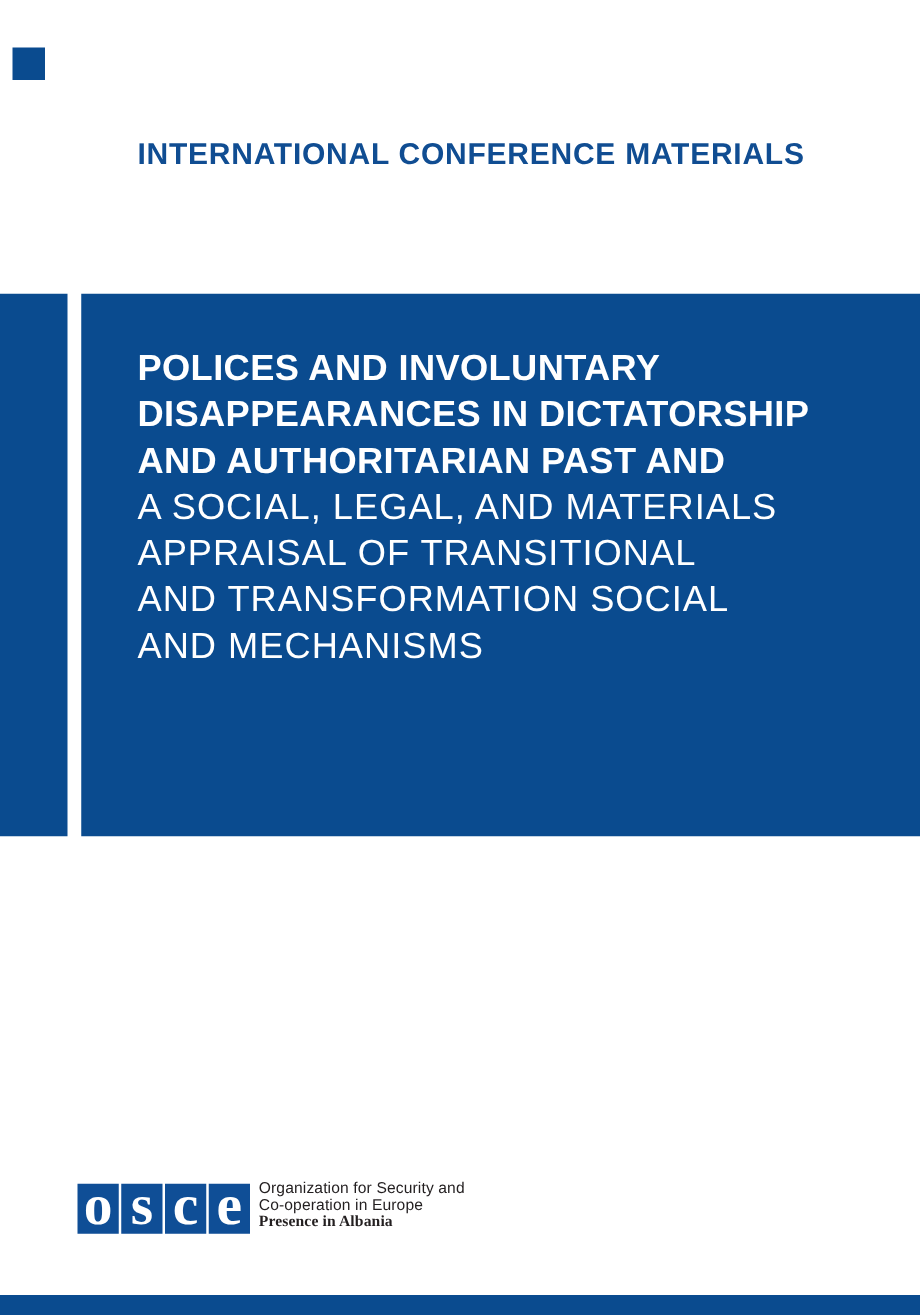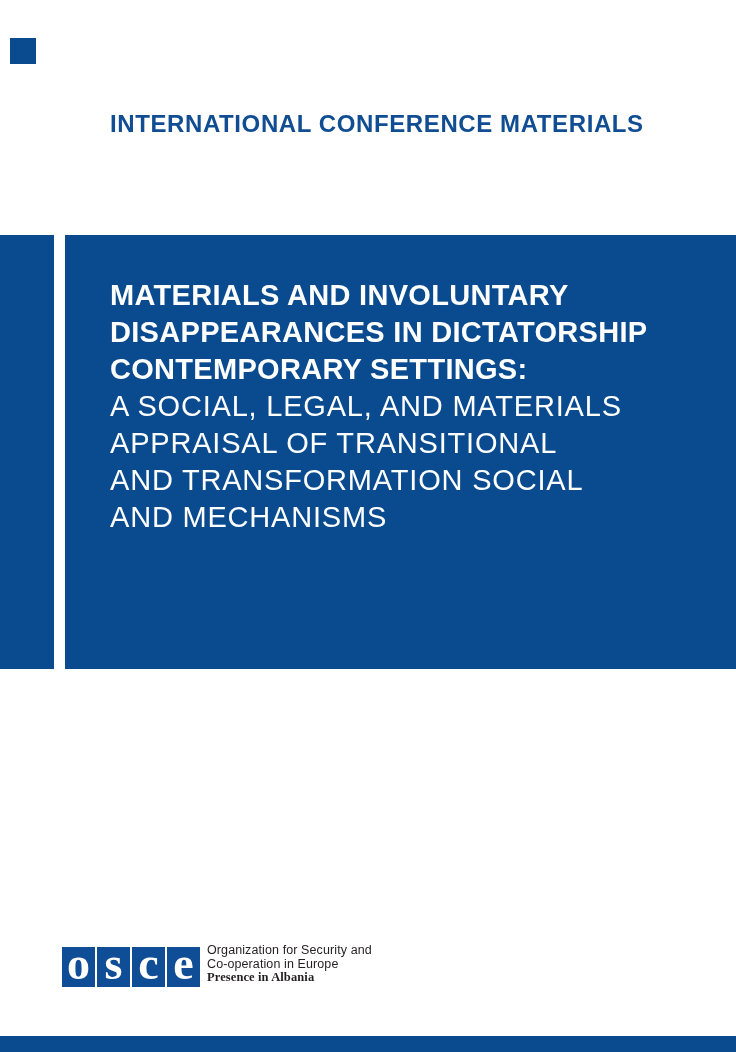--- a/index.html
+++ b/index.html
@@ -83,23 +83,23 @@
 
   <div class="corner-square"></div>
 
   <div class="eyebrow">INTERNATIONAL CONFERENCE MATERIALS</div>
 
   <div class="left-stripe"></div>
 
   <div class="panel"></div>
 
   <div class="title-block">
-    <div class="title-line-bold">MATERIALS AND INVOLUNTARY</div>
+    <div class="title-line-bold">POLICES AND INVOLUNTARY</div>
     <div class="title-line-bold">DISAPPEARANCES IN DICTATORSHIP</div>
-    <div class="title-line-bold">CONTEMPORARY SETTINGS:</div>
+    <div class="title-line-bold">AND AUTHORITARIAN PAST AND</div>
     <div class="title-line-light">A SOCIAL, LEGAL, AND MATERIALS</div>
     <div class="title-line-light">APPRAISAL OF TRANSITIONAL</div>
     <div class="title-line-light">AND TRANSFORMATION SOCIAL</div>
     <div class="title-line-light">AND MECHANISMS</div>
   </div>
 
 
   <div class="logo-row">
     <div class="logo-squares">
       <div class="logo-square">

